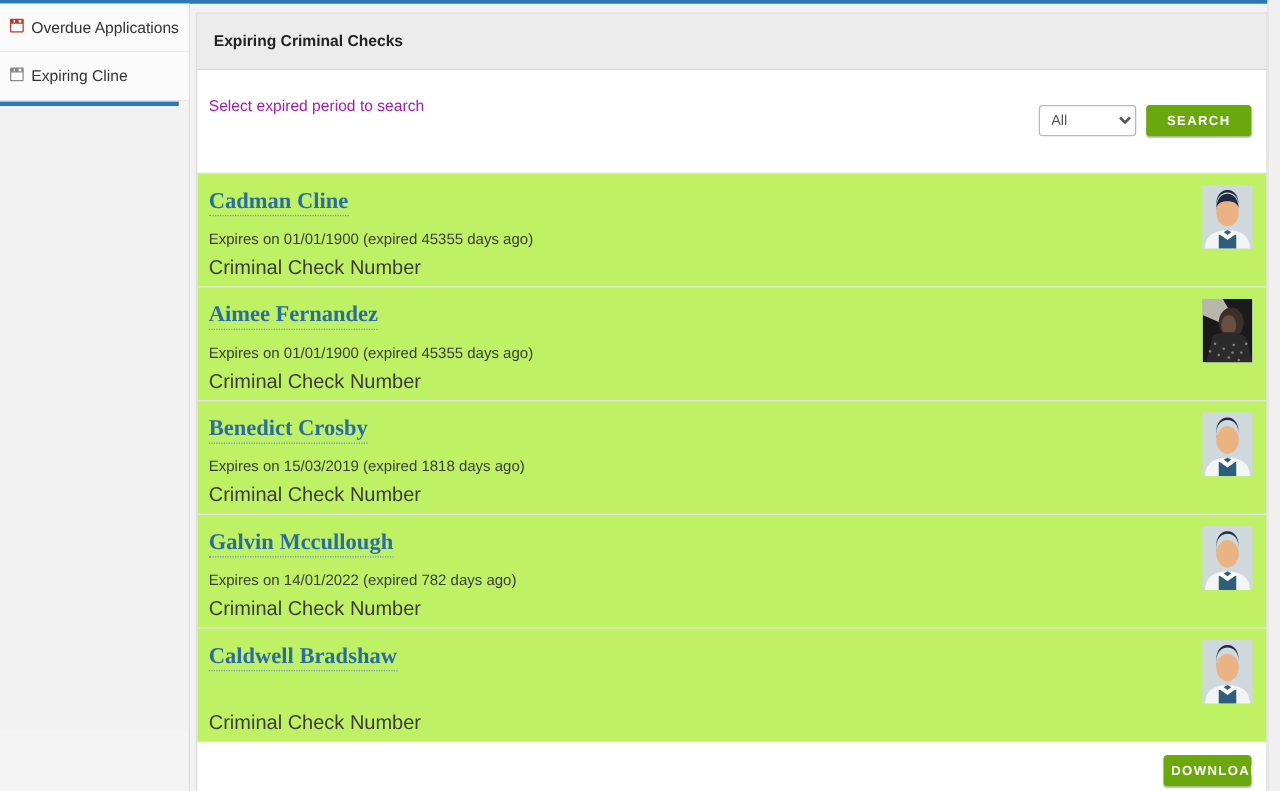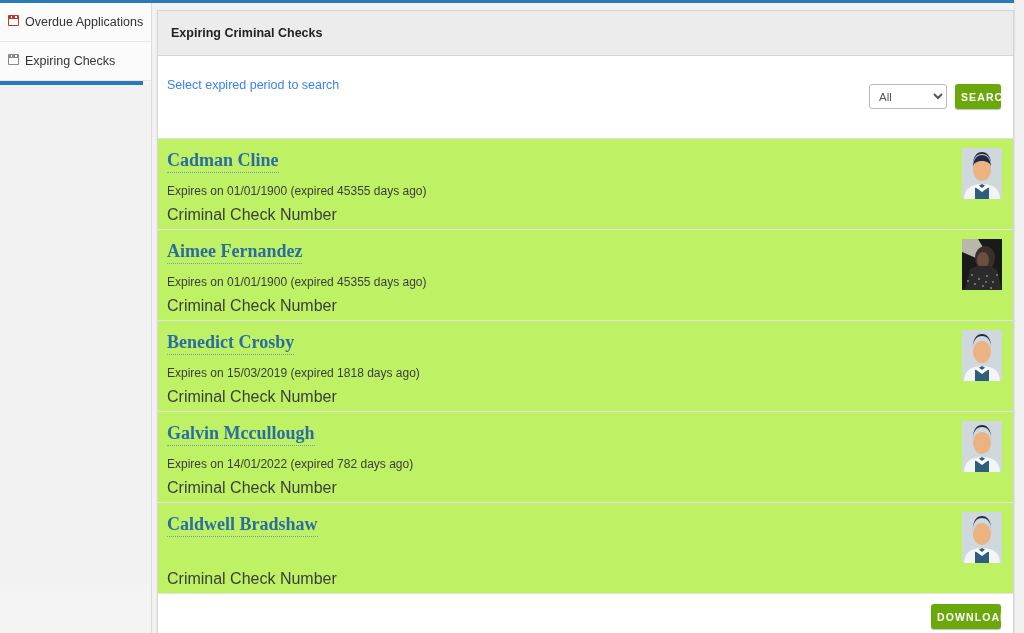--- a/index.html
+++ b/index.html
@@ -115,21 +115,21 @@
   .search-row {
     position: relative;
     height: 83px;
     border-bottom: 1px solid #e0e0e0;
     background: #ffffff;
   }
   .search-label {
     position: absolute;
     left: 9px; top: 22px;
     font-size: 12.5px;
-    color: #3b82f6;
+    color: #a21caf;
   }
   .search-ctrls {
     position: absolute;
     right: 12px; top: 28px;
     display: flex;
     align-items: flex-start;
   }
   .period-select {
     width: 78px;
     height: 25px;
@@ -147,21 +147,21 @@
     border-radius: 3px;
     background: #6aa80c;
     color: #ffffff;
     font-size: 10.5px;
     font-weight: bold;
     letter-spacing: 1.1px;
     font-family: "Liberation Sans", sans-serif;
     cursor: pointer;
     box-shadow: 0 1px 1px rgba(0,0,0,0.25);
   }
-  .btn-search { width: 46px; height: 25px; }
+  .btn-search { width: 84px; height: 25px; }
 
   
   .result-row {
     position: relative;
     height: 91px;
     border-bottom: 1px solid #e3e3e3;
     background: #bef264;
   }
   .result-row:last-of-type { border-bottom: 1px solid #e3e3e3; }
   .r-name {
@@ -227,21 +227,21 @@
 
   <div class="sidebar">
 
     <div class="side-item">
       <span class="cal-ico"><span class="cal"></span></span>
       <span>Overdue Applications</span>
     </div>
 
     <div class="side-item">
       <span class="cal-ico"><span class="cal gray"></span></span>
-      <span>Expiring Checks</span>
+      <span>Expiring Cline</span>
     </div>
 
 
     <div class="side-accent"></div>
     <div class="side-rest"></div>
   </div>
 
   <div class="panel">
 
     <div class="panel-header">Expiring Criminal Checks</div>

